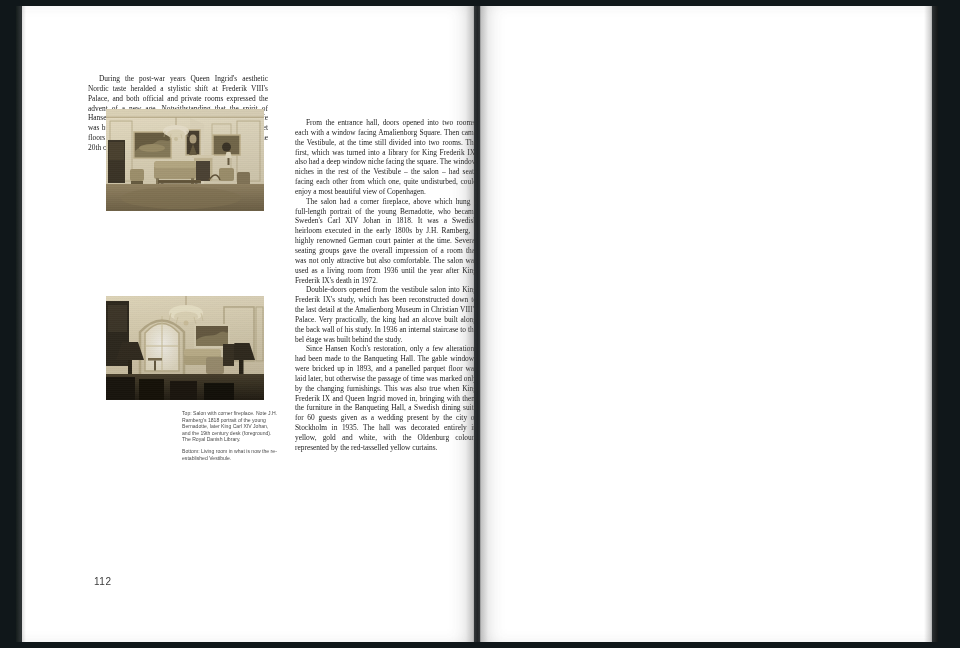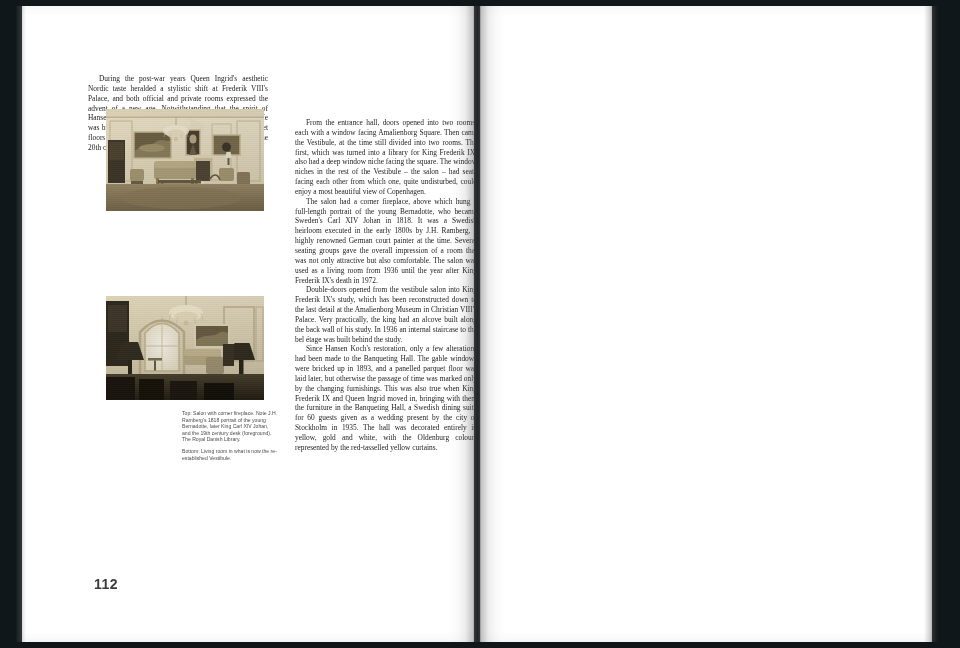--- a/index.html
+++ b/index.html
@@ -62,22 +62,22 @@
     font-family:"Liberation Sans", sans-serif;
     font-size:5.1px;line-height:6.6px;
     color:#4a4a4a;
     text-align:left;
   }
   .caption p{margin:0 0 5px 0;}
 
   .folio{
     position:absolute;
     font-family:"Liberation Sans", sans-serif;
-    font-size:14px;color:#ララ;
-    color:#3b3b3b;letter-spacing:.5px;font-weight:bold;
+    font-size:10px;color:#ララ;
+    color:#3b3b3b;letter-spacing:.5px;
   }
 
   
   .photo{position:absolute;overflow:hidden;background:#cfc7b0;}
   .photo svg{display:block;width:100%;height:100%;}
 
   
   .sepia-veil{
     position:absolute;inset:0;
     background:linear-gradient(160deg,rgba(214,203,170,.30),rgba(90,78,52,.18));

